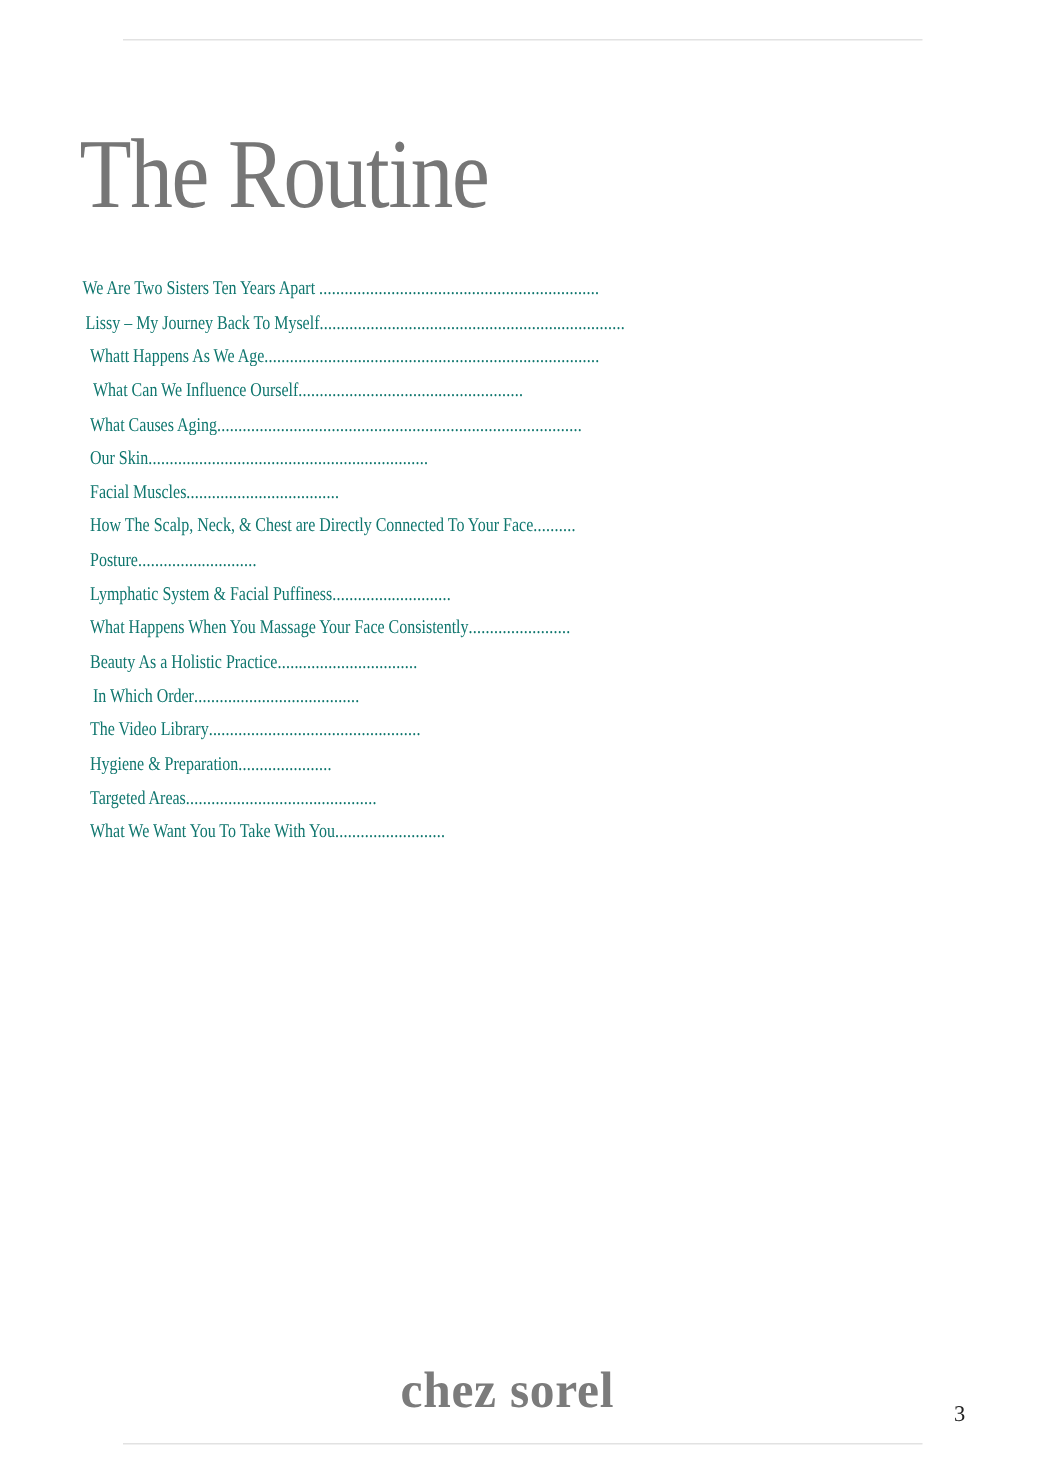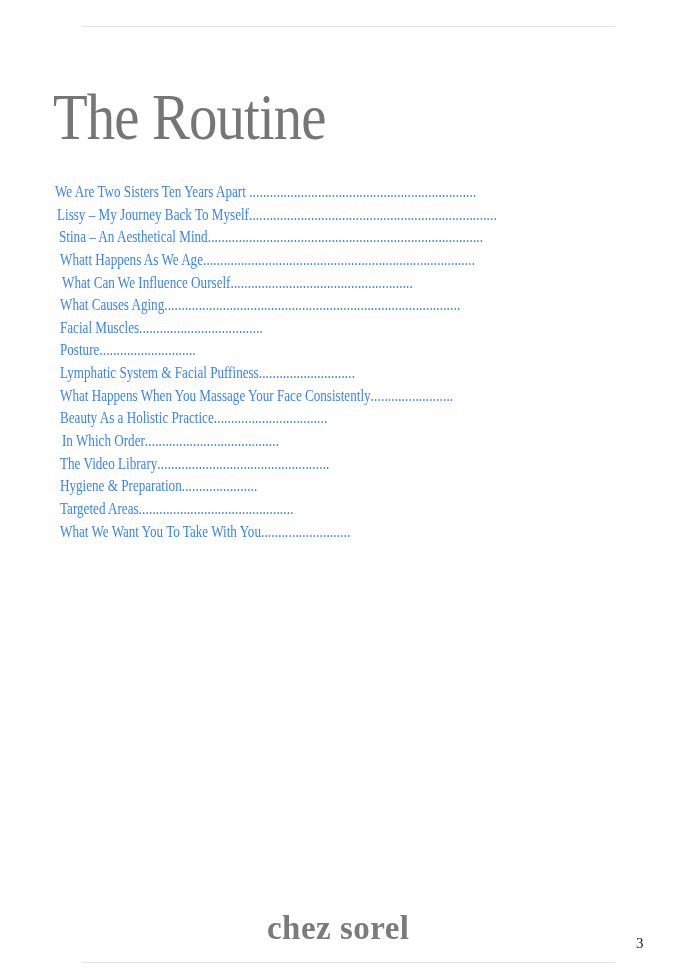--- a/index.html
+++ b/index.html
@@ -44,22 +44,22 @@
       left: 0;
       top: 181px;
       width: 694px;
       margin: 0;
       padding: 0;
       list-style: none;
     }
     .toc-item {
       height: 22.65px;
       line-height: 22.65px;
-      font-size: 16px;
-      color: #3b82f6;
+      font-size: 13px;
+      color: #0f766e;
       white-space: nowrap;
       position: relative;
     }
     .toc-item .inner {
       position: absolute;
       top: 0;
       transform: scaleX(0.82);
       transform-origin: left center;
       white-space: nowrap;
     }
@@ -97,33 +97,36 @@
 <h1 class="title">The Routine</h1>
 
 <ul class="toc">
   <li class="toc-item">
       <span class="inner" style="left:55px"><span>We Are Two Sisters Ten Years Apart </span><span class="dots">..................................................................</span></span>
     </li>
   <li class="toc-item">
       <span class="inner" style="left:57px"><span>Lissy – My Journey Back To Myself</span><span class="dots">........................................................................</span></span>
     </li>
   <li class="toc-item">
-      <span class="inner" style="left:59px"><span>Stina – An Aesthetical Mind</span><span class="dots">................................................................................</span></span>
-    </li>
-  <li class="toc-item">
       <span class="inner" style="left:60px"><span>Whatt Happens As We Age</span><span class="dots">...............................................................................</span></span>
     </li>
   <li class="toc-item">
       <span class="inner" style="left:62px"><span>What Can We Influence Ourself</span><span class="dots">.....................................................</span></span>
     </li>
   <li class="toc-item">
       <span class="inner" style="left:60px"><span>What Causes Aging</span><span class="dots">......................................................................................</span></span>
     </li>
   <li class="toc-item">
+      <span class="inner" style="left:60px"><span>Our Skin</span><span class="dots">..................................................................</span></span>
+    </li>
+  <li class="toc-item">
       <span class="inner" style="left:60px"><span>Facial Muscles</span><span class="dots">....................................</span></span>
+    </li>
+  <li class="toc-item">
+      <span class="inner" style="left:60px"><span>How The Scalp, Neck, &amp; Chest are Directly Connected To Your Face</span><span class="dots">..........</span></span>
     </li>
   <li class="toc-item">
       <span class="inner" style="left:60px"><span>Posture</span><span class="dots">............................</span></span>
     </li>
   <li class="toc-item">
       <span class="inner" style="left:60px"><span>Lymphatic System &amp; Facial Puffiness</span><span class="dots">............................</span></span>
     </li>
   <li class="toc-item">
       <span class="inner" style="left:60px"><span>What Happens When You Massage Your Face Consistently</span><span class="dots">........................</span></span>
     </li>

